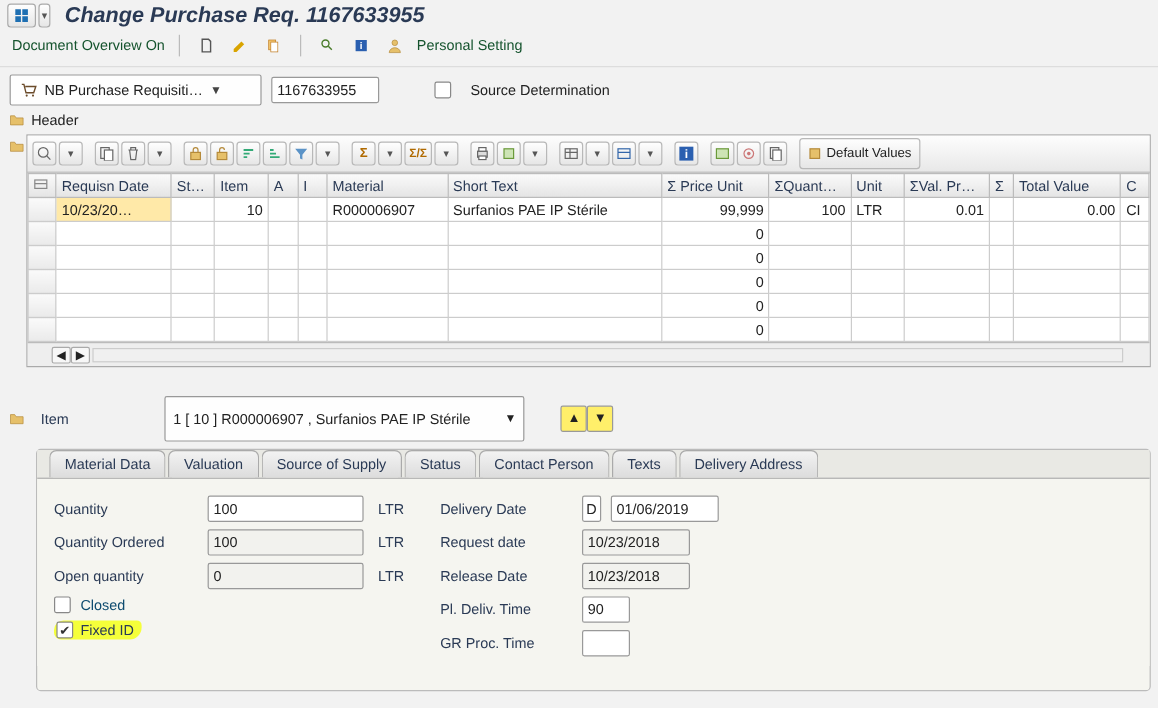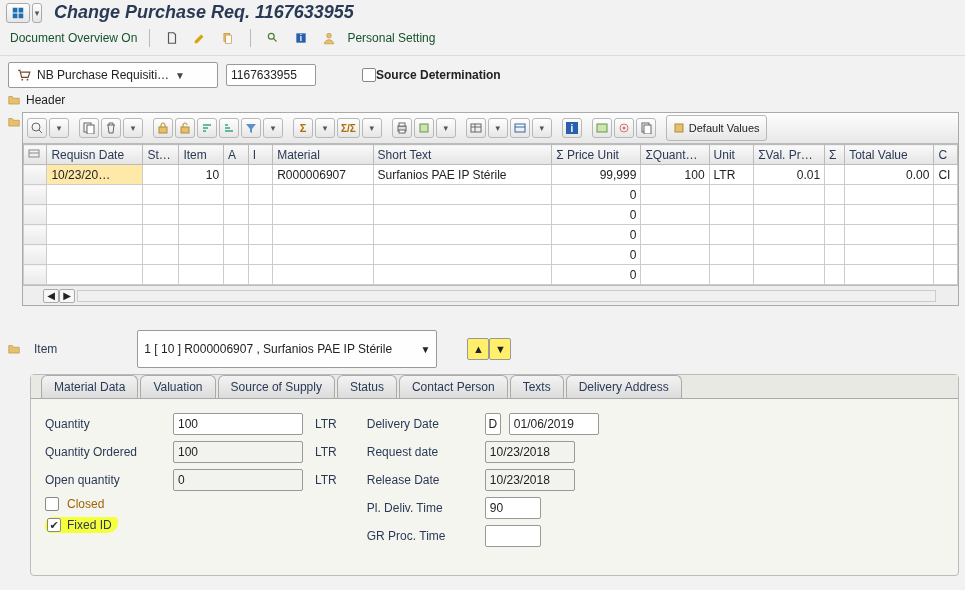--- a/index.html
+++ b/index.html
@@ -57,21 +57,21 @@
     width:18px; height:16px; margin-right:4px;
     display:flex; align-items:center; justify-content:center;
     font-size:12px; color:#6b4b2a;
   }
   .combo .dd { margin-left:6px; font-size:10px; color:#444; }
   .txtfield {
     height:22px; border:1px solid #999; background:#fff;
     padding:0 4px; font-size:12px; border-radius:2px;
     display:flex; align-items:center;
   }
-  .chk { display:flex; align-items:center; gap:0;font-weight:bold; }
+  .chk { display:flex; align-items:center; gap:16px; }
   .chkbox {
     width:14px; height:14px; border:1px solid #888; background:#fff;
     border-radius:2px; display:flex; align-items:center; justify-content:center;
     font-size:11px; color:#333;
   }
   .header-row {
     display:flex; align-items:center; gap:4px; padding:2px 6px;
   }
   .collapse-icon {
     width:16px; height:16px; display:flex; align-items:center; justify-content:center;
@@ -172,21 +172,21 @@
   .form-line { display:flex; align-items:center; gap:8px; }
   .form-line .lbl { width:120px; color:#2a3a55; }
   .form-line .lbl2 { width:110px; color:#2a3a55; }
   .inp {
     height:22px; border:1px solid #999; background:#fff;
     padding:0 4px; display:flex; align-items:center; font-size:12px;
     border-radius:2px;
   }
   .inp.ro { background:#f2f2ee; }
   .w130 { width:130px; }
-  .w40 { width:56px; }
+  .w40 { width:40px; }
   .w90 { width:90px; }
   .w16 { width:16px; justify-content:center; }
   .unit { margin-left:4px; color:#2a3a55; }
   .highlight-yellow {
     background: #f5ff3a; padding:1px 6px 1px 2px;
     border-radius: 8px 4px 10px 6px;
   }
 </style>
 </head>
 <body>
@@ -588,21 +588,21 @@
         </div>
         <div class="form-line">
           <span class="lbl">Open quantity</span>
           <span class="inp ro w130">
               <span>0</span>
             </span>
           <span class="unit">LTR</span>
         </div>
         <div class="form-line">
           <span class="chkbox"></span>
-          <span style="color:#a16207;">Closed</span>
+          <span style="color:#0c4a6e;">Closed</span>
         </div>
         <div class="form-line">
           <span class="highlight-yellow" style="display:flex;align-items:center;gap:6px;">
             <span class="chkbox" style="background:#fff;">✔</span>
             <span style="color:#2a3a55;">Fixed ID</span>
           </span>
         </div>
       </div>
 
       <div class="form-col">

